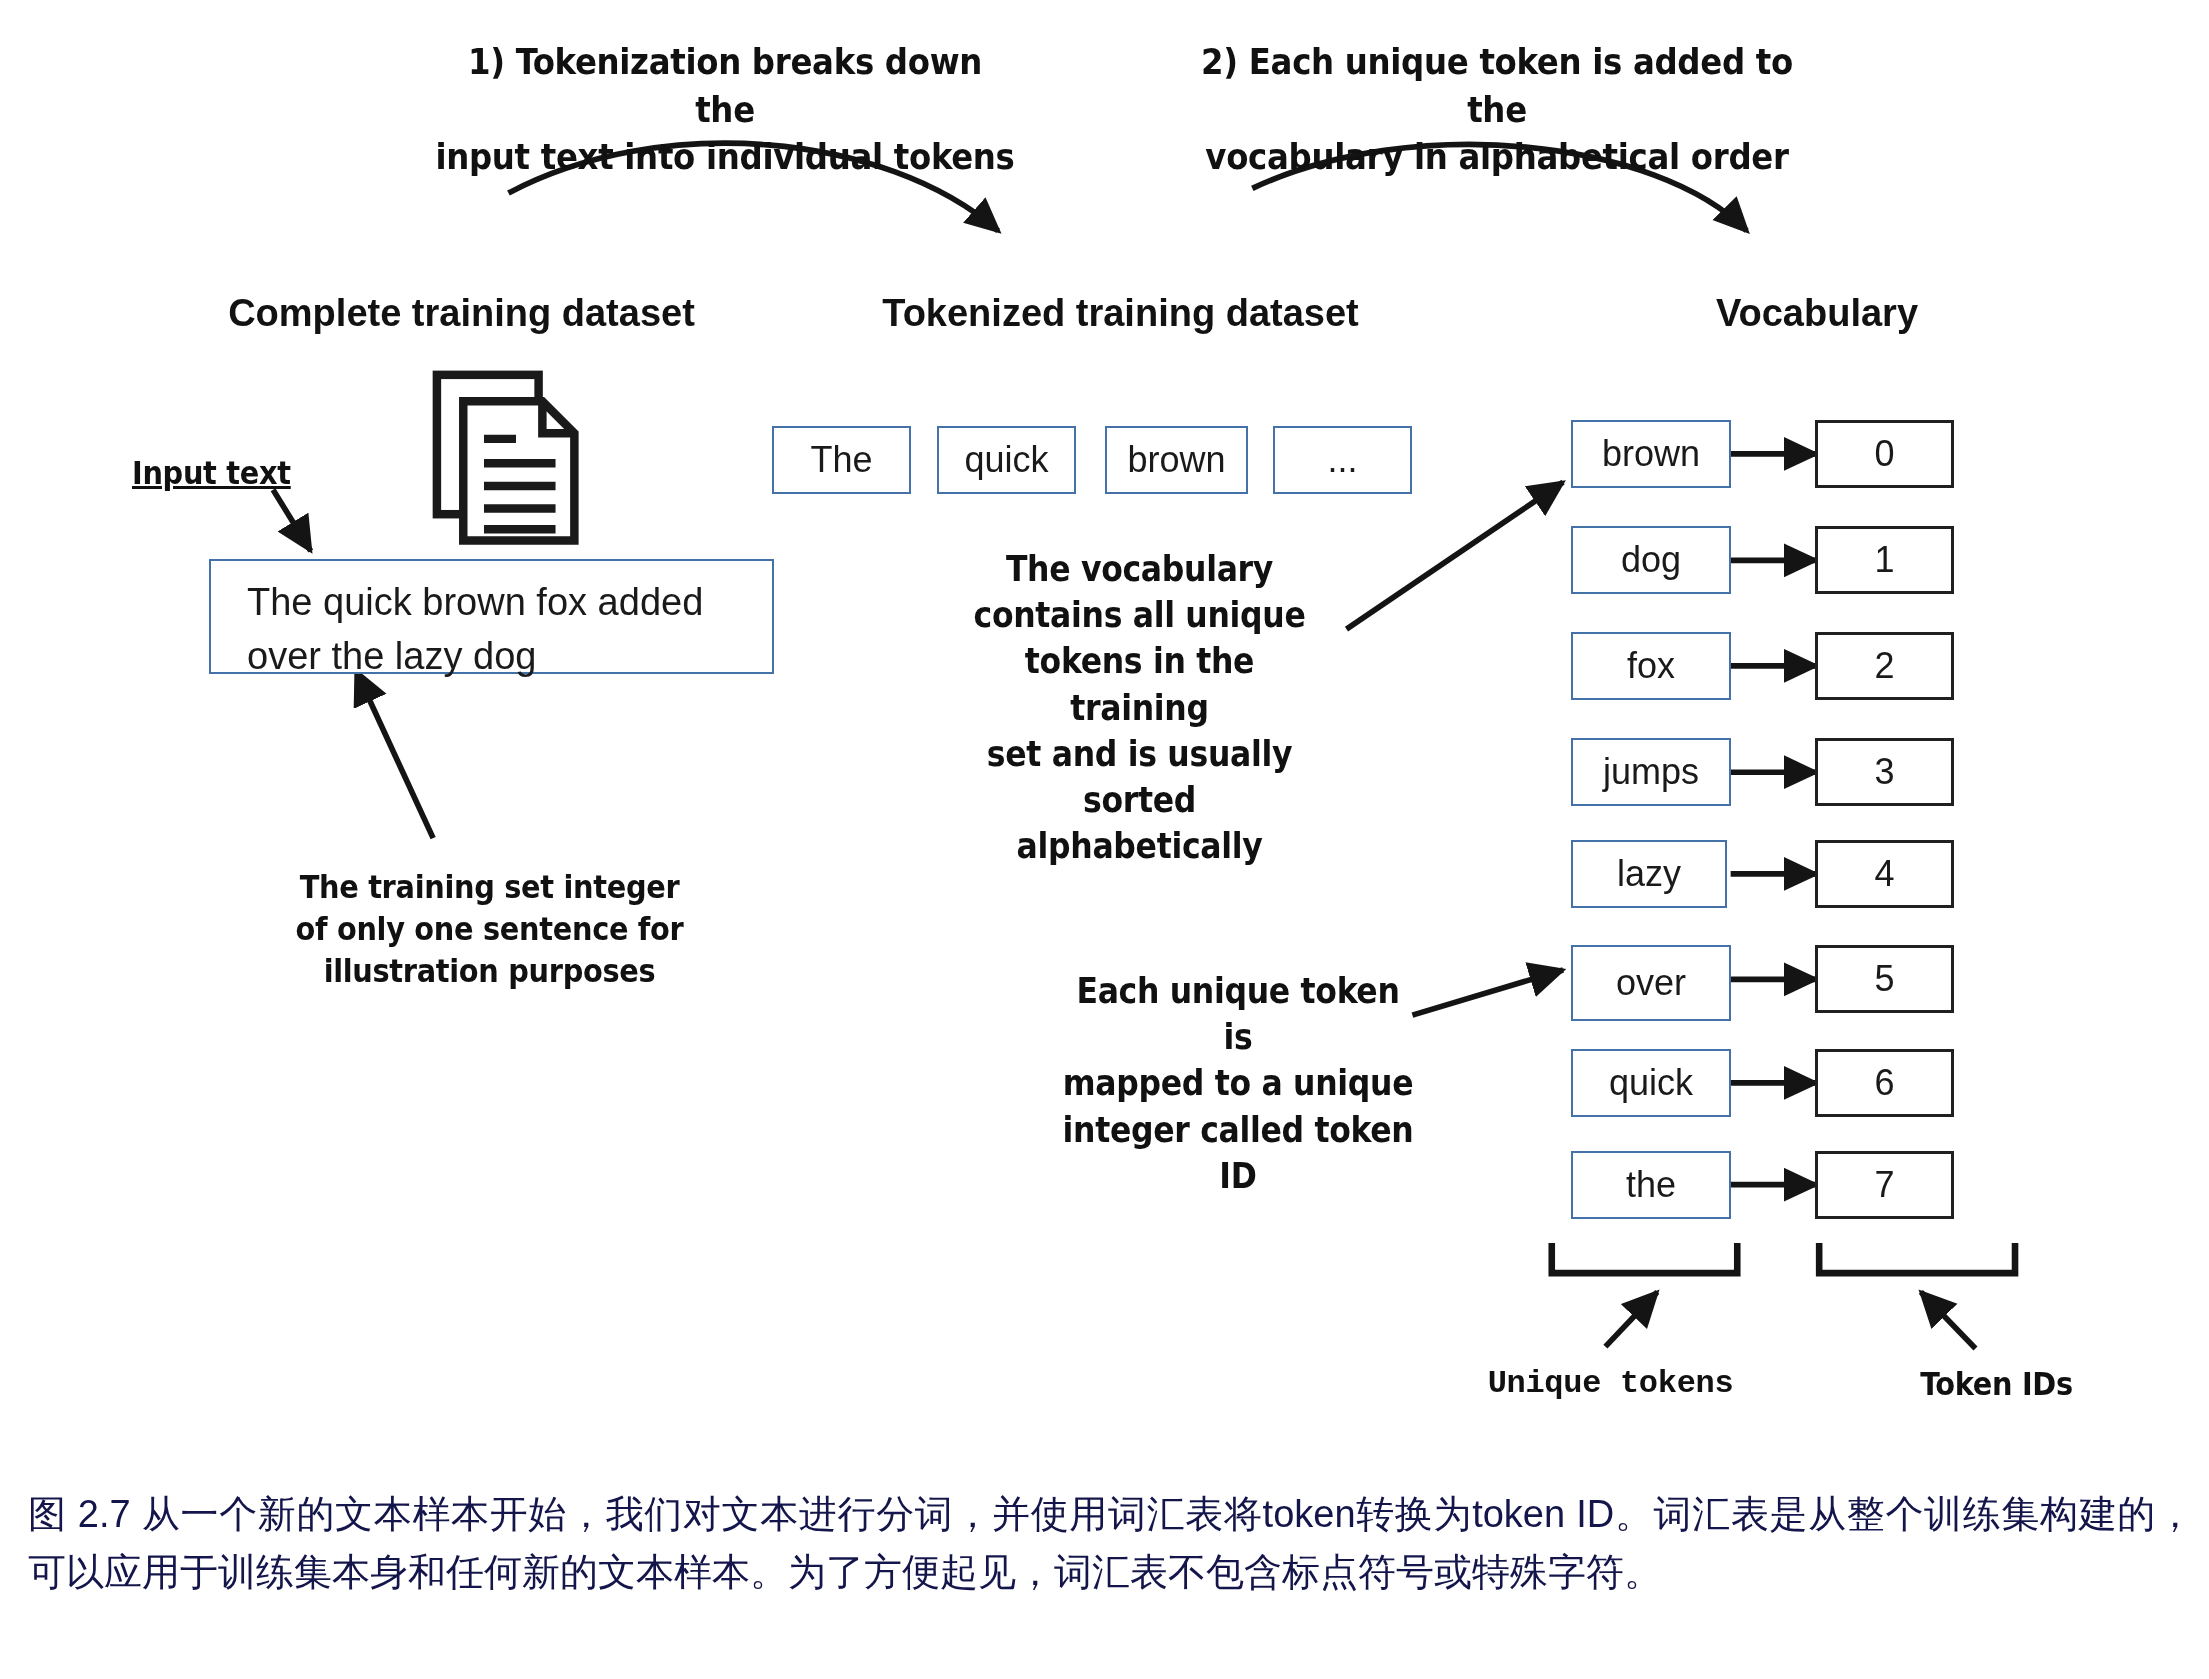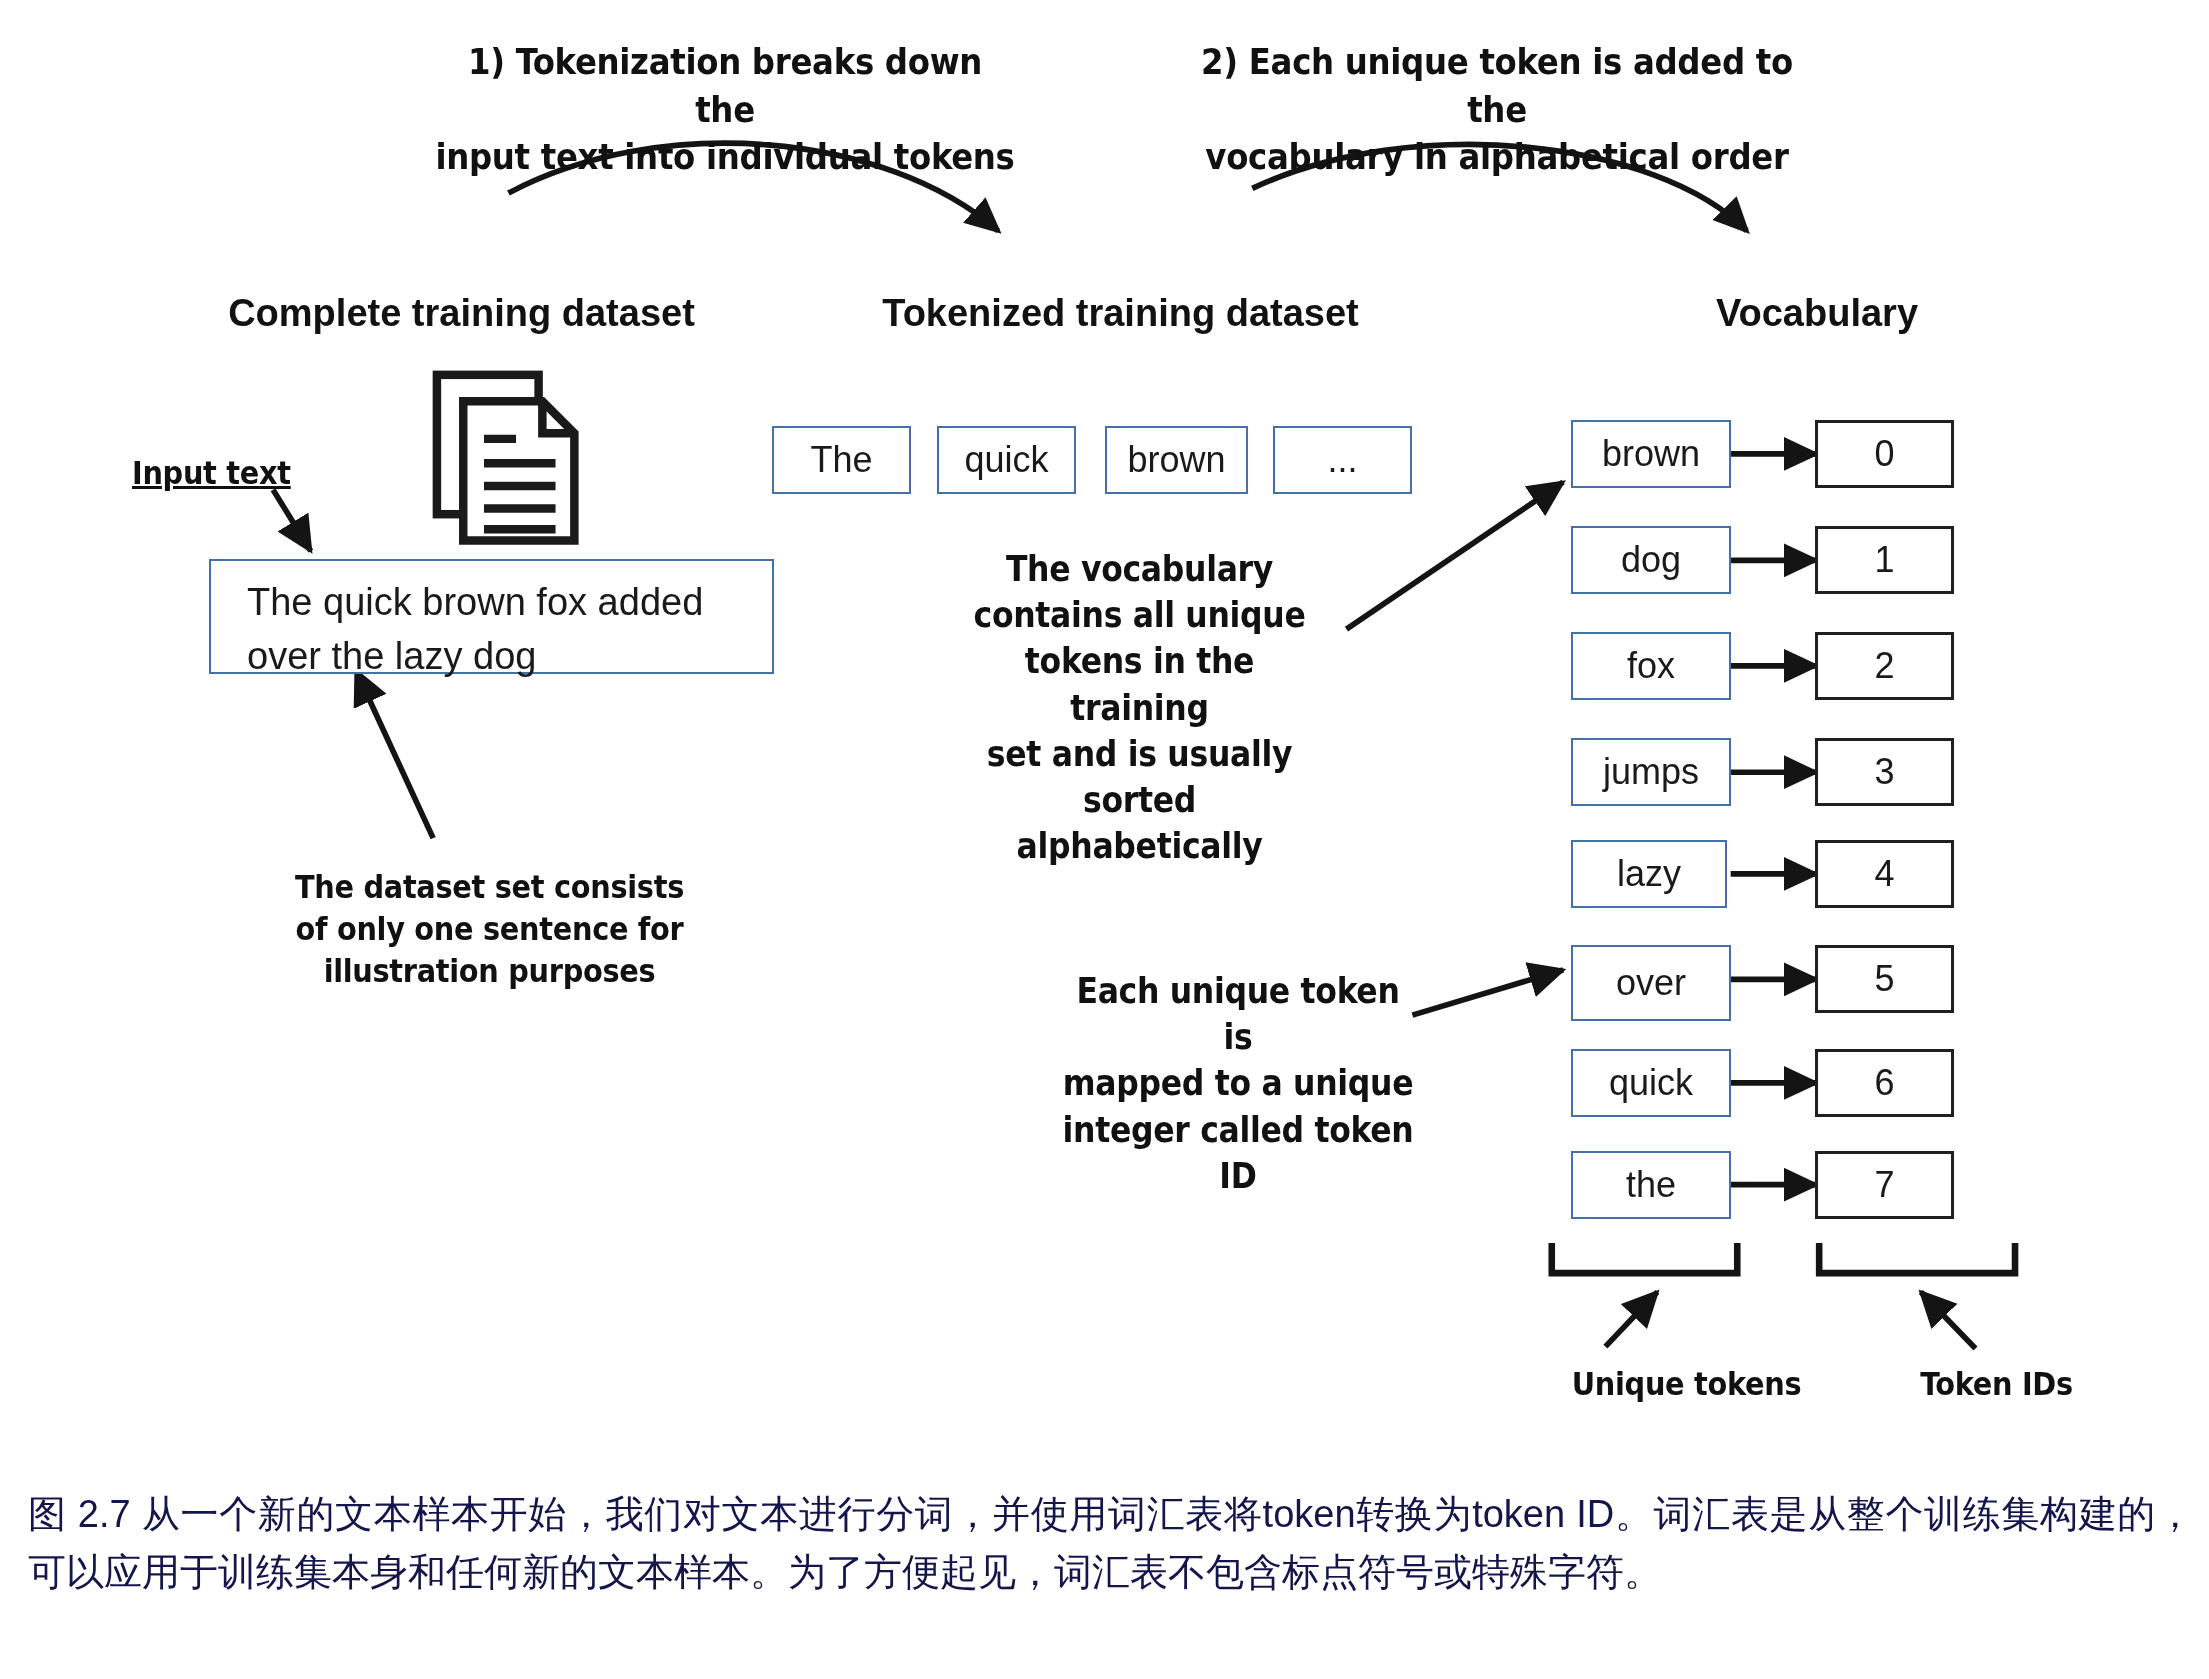--- a/index.html
+++ b/index.html
@@ -186,21 +186,21 @@
 
   <div class="abs heading" style="left:810px; top:292px; width:621px;">Tokenized training dataset</div>
 
   <div class="abs heading" style="left:1591px; top:292px; width:452px;">Vocabulary</div>
 
   <div class="abs annot small-note" style="left:132px; top:452px; width:235px; text-align:left;text-decoration:underline;">Input text</div>
 
   <div class="abs inputbox" style="left:209px; top:559px; width:565px; height:115px;">The quick brown fox added
 over the lazy dog</div>
 
-  <div class="abs annot small-note" style="left:268px; top:866px; width:443px;">The dataset set consists
+  <div class="abs annot small-note" style="left:268px; top:866px; width:443px;">The training set integer
 of only one sentence for
 illustration purposes</div>
 
   <div class="abs tokbox" style="left:772px; top:426px; width:139px; height:68px;">The</div>
   <div class="abs tokbox" style="left:937px; top:426px; width:139px; height:68px;">quick</div>
   <div class="abs tokbox" style="left:1105px; top:426px; width:143px; height:68px;">brown</div>
   <div class="abs tokbox" style="left:1273px; top:426px; width:139px; height:68px;">...</div>
 
   <div class="abs annot mid-note" style="left:951px; top:546px; width:377px;">The vocabulary
 contains all unique
@@ -231,20 +231,20 @@
 
   <div class="abs tokbox" style="left:1571px; top:945px; width:160px; height:76px;">over</div>
   <div class="abs idbox" style="left:1815px; top:945px; width:139px; height:68px;">5</div>
 
   <div class="abs tokbox" style="left:1571px; top:1049px; width:160px; height:68px;">quick</div>
   <div class="abs idbox" style="left:1815px; top:1049px; width:139px; height:68px;">6</div>
 
   <div class="abs tokbox" style="left:1571px; top:1151px; width:160px; height:68px;">the</div>
   <div class="abs idbox" style="left:1815px; top:1151px; width:139px; height:68px;">7</div>
 
-  <div class="abs annot small-note" style="left:1531px; top:1363px; width:311px;">Unique tokens</div>
+  <div class="abs annot small-note" style="left:1455px; top:1363px; width:311px;font-family:Liberation Mono, monospace;">Unique tokens</div>
 
   <div class="abs annot small-note" style="left:1874px; top:1363px; width:245px;">Token IDs</div>
 
   <div id="caption">图 2.7 从一个新的文本样本开始，我们对文本进行分词，并使用词汇表将token转换为token ID。词汇表是从整个训练集构建的，可以应用于训练集本身和任何新的文本样本。为了方便起见，词汇表不包含标点符号或特殊字符。</div>
 
 </div>
 
 
 </body></html>

